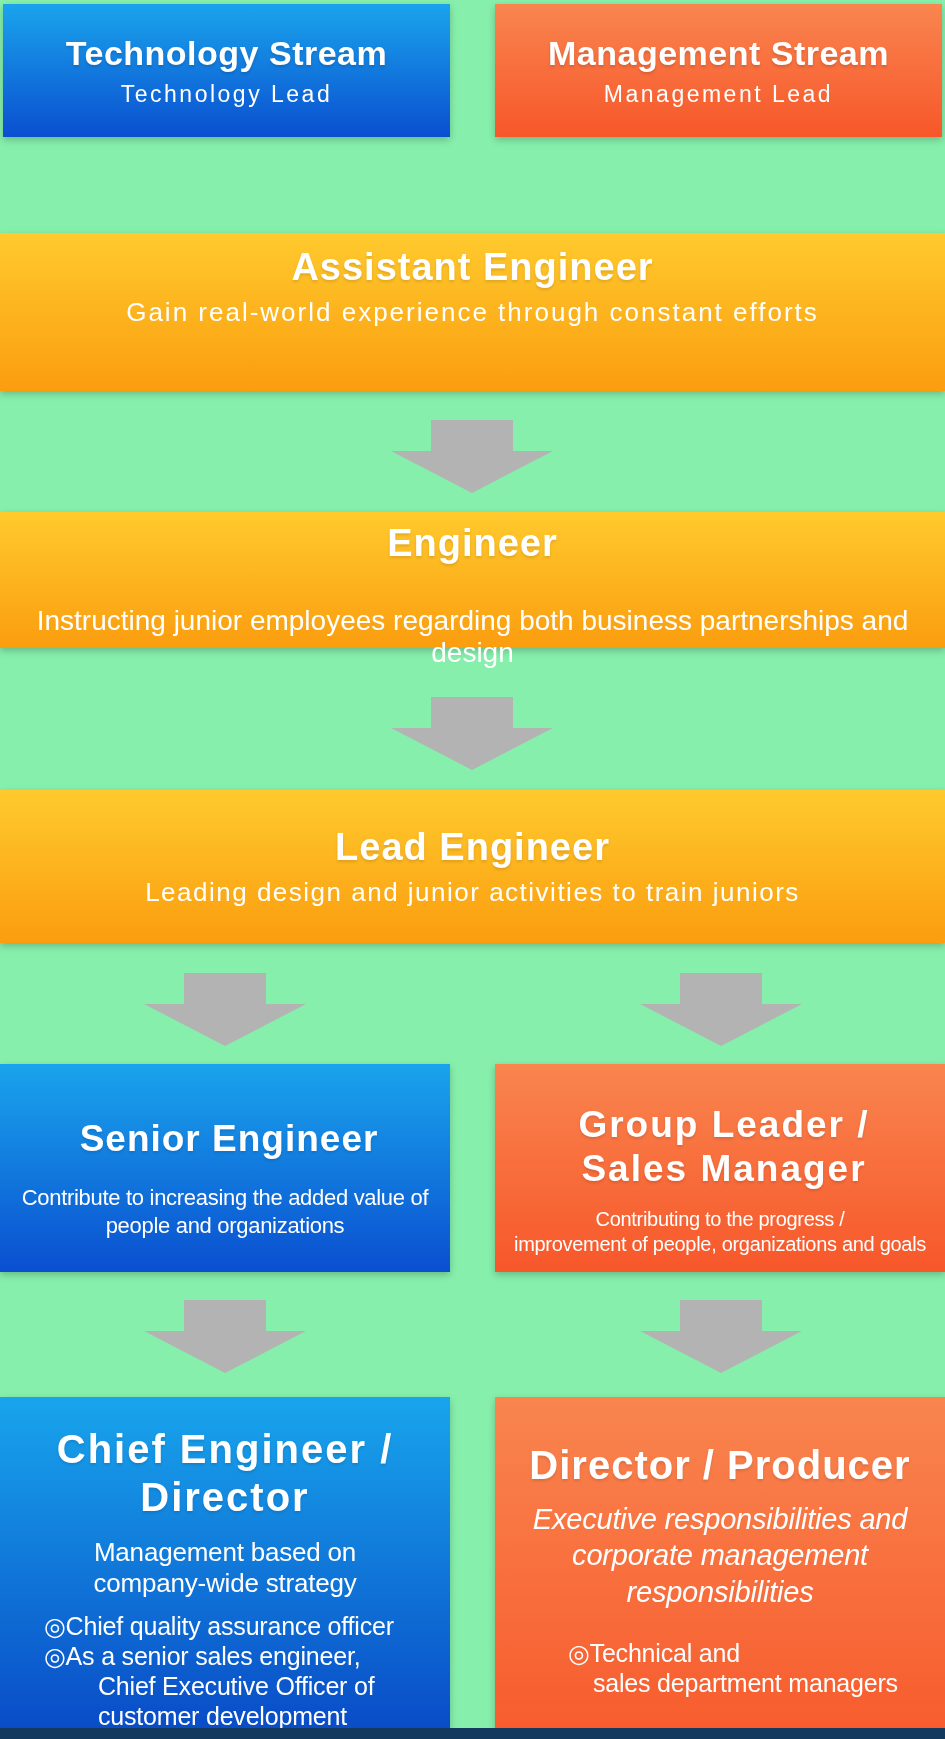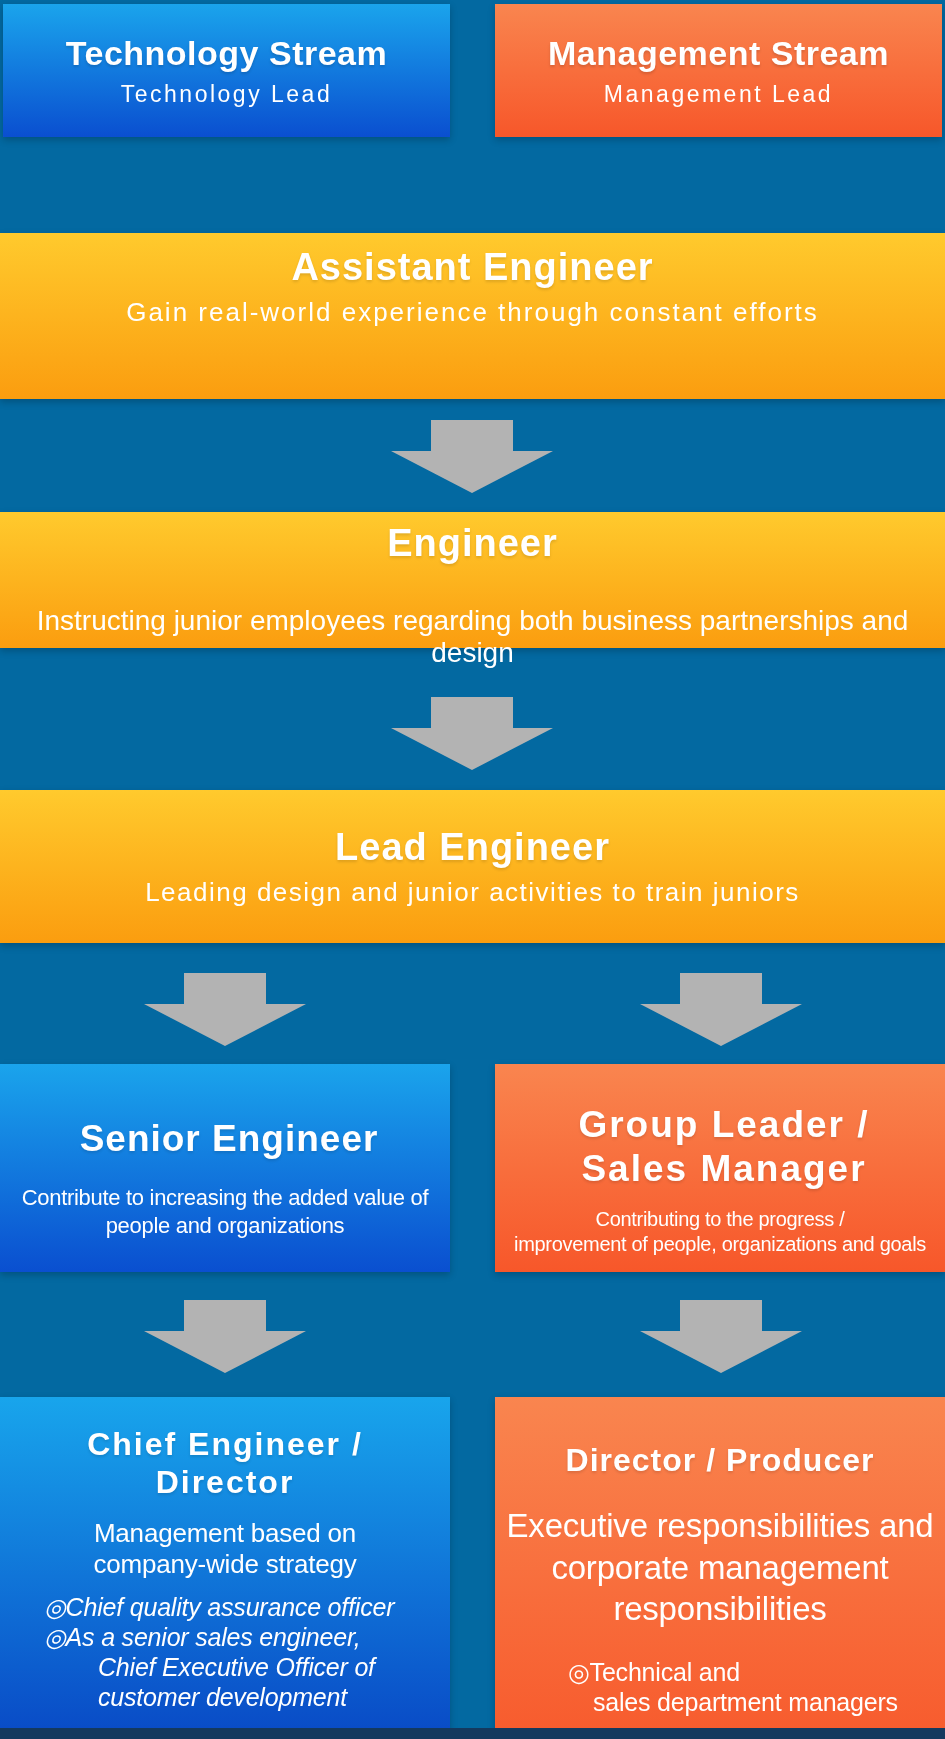--- a/index.html
+++ b/index.html
@@ -1,17 +1,17 @@
 <!DOCTYPE html>
 <html><head>
 <meta charset="utf-8">
 <style>
   html,body{margin:0;padding:0;}
   body{font-family:"Liberation Sans", sans-serif; background:#4d6670;}
-  .canvas{position:relative;width:945px;height:1739px;background:#0369a1;overflow:hidden;}
+  .canvas{position:relative;width:945px;height:1739px;background:#86efac;overflow:hidden;}
 
   .card{position:absolute;display:flex;flex-direction:column;align-items:center;
         justify-content:center;color:#fff;text-align:center;
         box-shadow:0 3px 7px rgba(0,0,0,.22);}
   .grad-blue{background:linear-gradient(180deg,#1aa4ec 0%,#0a4fd0 100%);}
   .grad-blue-deep{background:linear-gradient(180deg,#18a5ec 0%,#0845c4 100%);}
   .grad-orange{background:linear-gradient(180deg,#f9854f 0%,#f7572a 100%);}
   .grad-yellow{background:linear-gradient(180deg,#ffca2d 0%,#fb9d0f 100%);}
 
   .ml{white-space:pre-line;}
@@ -20,21 +20,21 @@
   
   .hdr{left:3px;top:4px;width:447px;height:133px;gap:8px;}
   .hdr.right{left:495px;width:447px;}
   .hdr h1{font-size:34px;font-weight:700;letter-spacing:.5px;text-shadow:0 2px 3px rgba(0,0,0,.15);}
   .hdr p{font-size:23px;letter-spacing:2.5px;font-weight:400;}
 
   
   .banner{left:0;right:0;width:945px;}
   .banner h2{font-size:38px;font-weight:700;letter-spacing:1px;text-shadow:0 2px 3px rgba(0,0,0,.12);}
   .banner p{font-size:26px;letter-spacing:2px;margin-top:8px;}
-  #lvl-1{top:233px;height:158px;padding-bottom:8px;}
+  #lvl-1{top:233px;height:158px;padding-bottom:0;}
   #lvl-1 .inner{margin-bottom:50px;}
   #lvl-2{top:512px;height:136px;}
   #lvl-2 .inner{margin-top:30px;}
   #lvl-2 p{font-size:28px;letter-spacing:0;margin-top:40px;}
   #lvl-3{top:790px;height:153px;}
   #lvl-3 p{letter-spacing:1.5px;}
   .inner{display:flex;flex-direction:column;align-items:center;}
 
   
   .arrow{position:absolute;width:162px;height:73px;}
@@ -47,27 +47,27 @@
   #mid-mgmt h3{letter-spacing:2px;}
   .mid .sub{font-size:22px;line-height:1.25;margin-top:24px;letter-spacing:-.3px;}
   #mid-mgmt .sub{font-size:20px;margin-top:16px;}
   #mid-tech .inner{margin-top:20px;}
   #mid-mgmt .inner{margin-top:24px;}
 
   
   .bot{top:1397px;width:450px;height:331px;justify-content:flex-start;}
   #bot-tech{left:0;padding-top:28px;}
   #bot-mgmt{left:495px;padding-top:44px;}
-  .bot h3{font-size:32px;font-weight:700;letter-spacing:2px;line-height:1.2;text-shadow:0 2px 3px rgba(0,0,0,.12);}
+  .bot h3{font-size:40px;font-weight:700;letter-spacing:2px;line-height:1.2;text-shadow:0 2px 3px rgba(0,0,0,.12);}
   #bot-mgmt h3{letter-spacing:1px;}
   .bot .sub{font-size:26px;line-height:1.2;margin-top:16px;letter-spacing:-.2px;}
-  #bot-mgmt .sub{font-size:33px;margin-top:26px;line-height:1.25;}
+  #bot-mgmt .sub{font-size:29px;margin-top:12px;line-height:1.25;font-style:italic;}
   .bullets{align-self:stretch;text-align:left;margin-top:12px;}
   .bullets p{font-size:25px;line-height:1.2;letter-spacing:-.2px;}
-  #bot-tech .bullets p{padding-left:98px;text-indent:-54px;padding-right:4px;font-style:italic;}
+  #bot-tech .bullets p{padding-left:98px;text-indent:-54px;padding-right:4px;}
   #bot-mgmt .bullets{margin-top:28px;}
   #bot-mgmt .bullets p{padding-left:98px;text-indent:-25px;}
 
   .footer-strip{position:absolute;left:0;top:1728px;width:945px;height:11px;background:#14395e;}
 </style>
 </head>
 <body>
 
 <div class="canvas">
 

